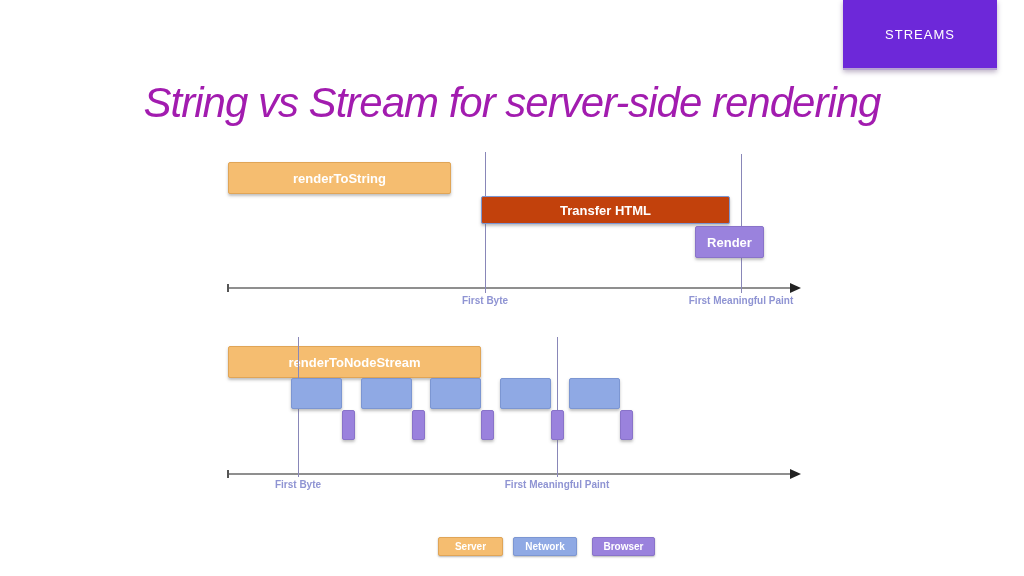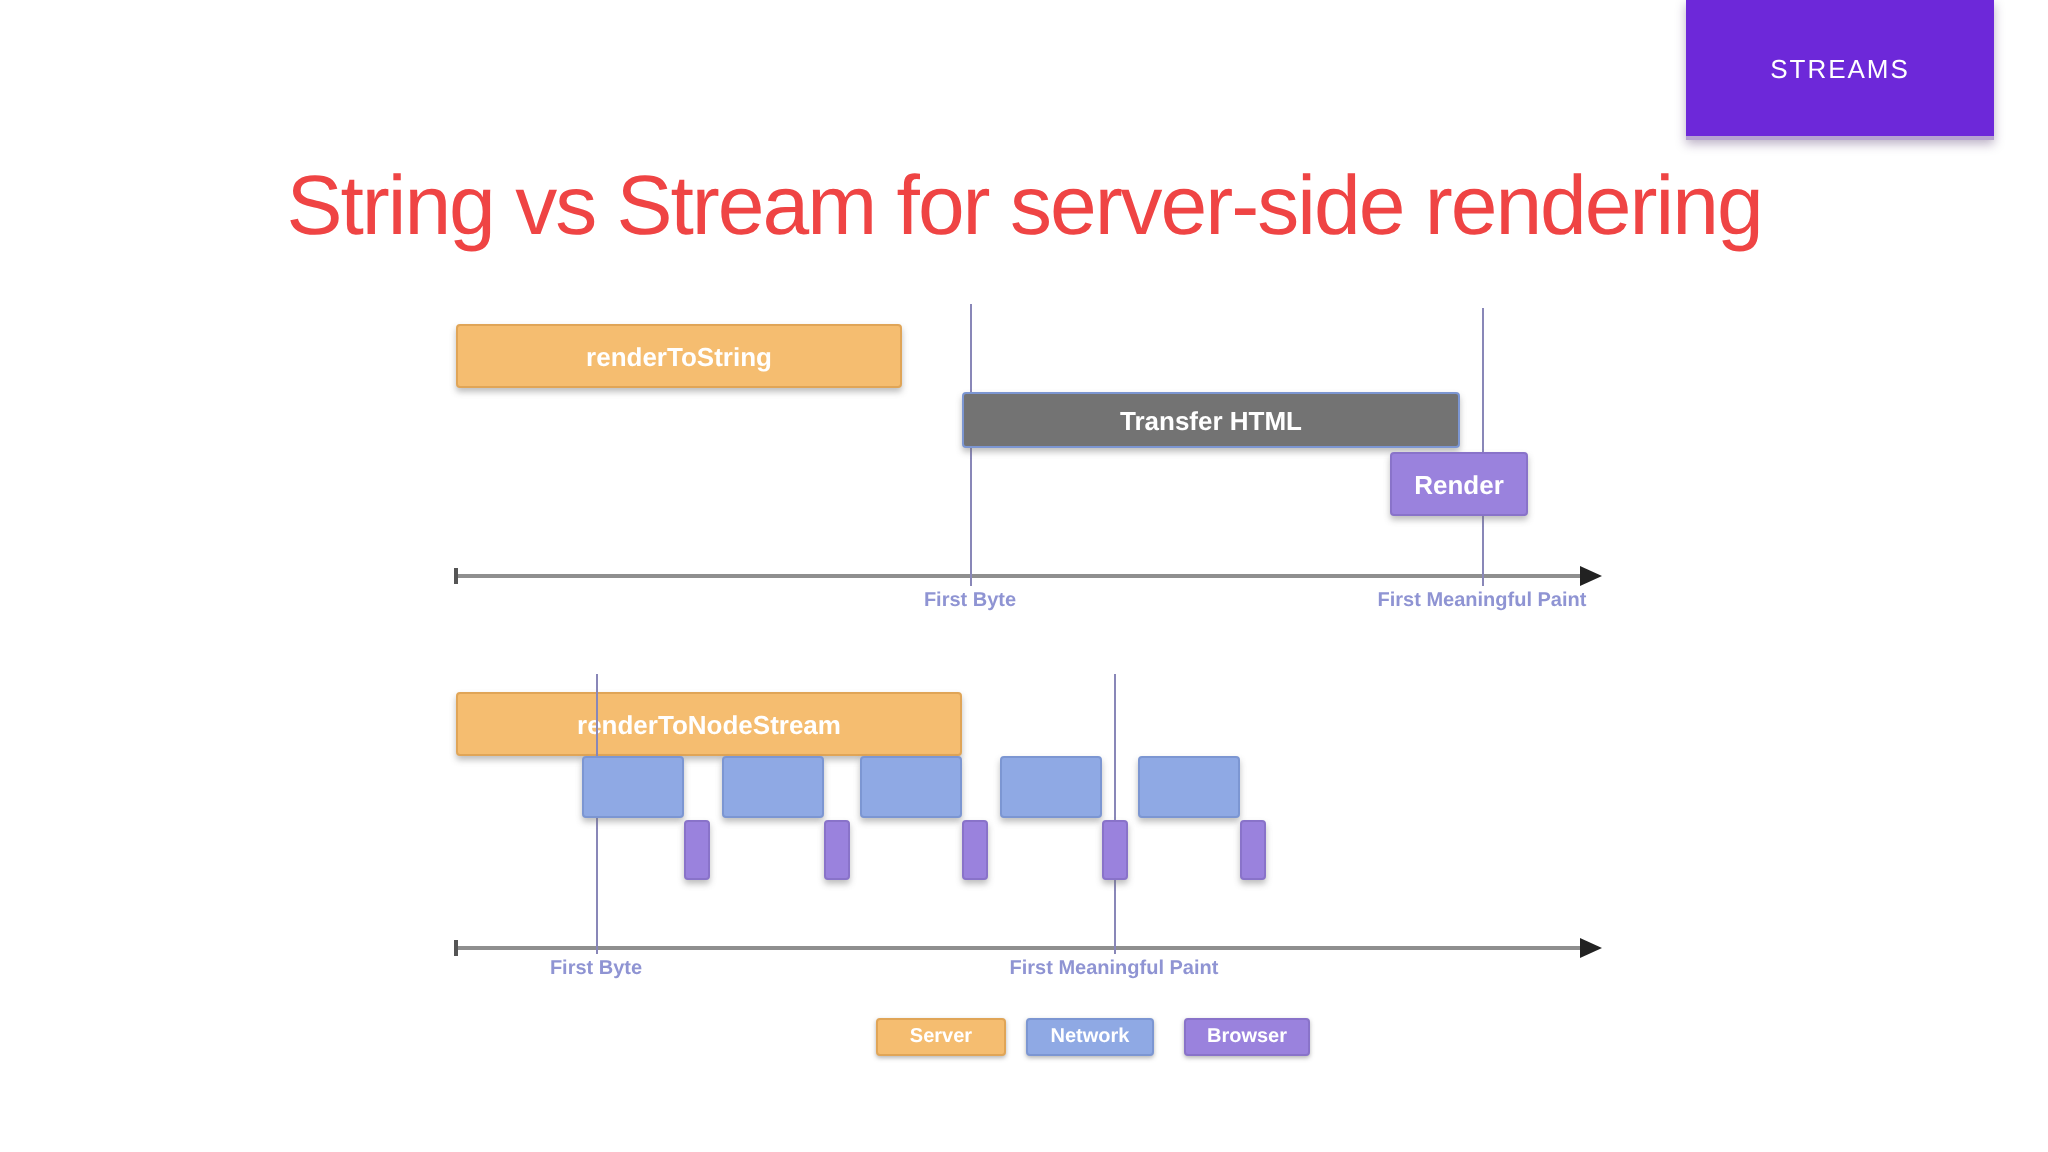--- a/index.html
+++ b/index.html
@@ -34,37 +34,38 @@
   .axis-tick{position:absolute;width:2px;height:8px;z-index:0;}
   .arrowhead{
     position:absolute;width:0;height:0;z-index:0;
     border-top:5px solid transparent;border-bottom:5px solid transparent;
   }
   .legend-item{
     position:absolute;box-sizing:border-box;border-radius:2px;
     display:flex;align-items:center;justify-content:center;
     color:#fff;font-size:10px;font-weight:600;
     box-shadow:0 1px 2px rgba(110,110,110,.5);
+    margin-top:28px;
   }
 </style>
 </head>
 <body>
 
 <div class="slide">
   <div class="badge" style="background: #6d28d9;">
     <span>STREAMS</span>
   </div>
-  <h1 class="title" style="color: #ef4444;">String vs Stream for server-side rendering</h1>
+  <h1 class="title" style="color: #a21caf; font-style: italic;">String vs Stream for server-side rendering</h1>
   <div>
       <div class="milestone-line" style="left: 485px; top: 152px; height: 141px; background: rgb(137, 135, 184);"></div>
       <div class="milestone-label" style="left: 385px; top: 295px; color: rgb(143, 148, 211);">First Byte</div>
       <div class="milestone-line" style="left: 741px; top: 154px; height: 139px; background: rgb(137, 135, 184);"></div>
       <div class="milestone-label" style="left: 641px; top: 295px; color: rgb(143, 148, 211);">First Meaningful Paint</div>
       <div class="bar" style="left: 228px; top: 162px; width: 223px; height: 32px; background: rgb(245, 189, 112); border: 1px solid rgb(224, 165, 87); z-index: 1;">renderToString</div>
-      <div class="bar" style="left: 481px; top: 196px; width: 249px; height: 28px; background: #737373; border: 1px solid rgb(124, 150, 210); z-index: 3;">Transfer HTML</div>
+      <div class="bar" style="left: 481px; top: 196px; width: 249px; height: 28px; background: #c2410c; border: 1px solid rgb(124, 150, 210); z-index: 3;">Transfer HTML</div>
       <div class="bar" style="left: 695px; top: 226px; width: 69px; height: 32px; background: rgb(154, 130, 221); border: 1px solid rgb(137, 115, 201); z-index: 3;">Render</div>
       <div class="axis-line" style="left: 228px; top: 287px; width: 562px; background: rgb(143, 143, 143);"></div>
       <div class="axis-tick" style="left: 227px; top: 284px; background: rgb(85, 85, 85);"></div>
       <div class="arrowhead" style="left: 790px; top: 283px; border-left: 11px solid rgb(34, 34, 34);"></div>
       <div class="milestone-line" style="left: 298px; top: 337px; height: 140px; background: rgb(137, 135, 184);"></div>
       <div class="milestone-label" style="left: 198px; top: 479px; color: rgb(143, 148, 211);">First Byte</div>
       <div class="milestone-line" style="left: 557px; top: 337px; height: 140px; background: rgb(137, 135, 184);"></div>
       <div class="milestone-label" style="left: 457px; top: 479px; color: rgb(143, 148, 211);">First Meaningful Paint</div>
       <div class="bar" style="left: 228px; top: 346px; width: 253px; height: 32px; background: rgb(245, 189, 112); border: 1px solid rgb(224, 165, 87); z-index: 1;">renderToNodeStream</div>
       <div class="bar" style="left: 291px; top: 378px; width: 51px; height: 31px; background: rgb(143, 169, 228); border: 1px solid rgb(124, 150, 210); z-index: 3;"></div>

